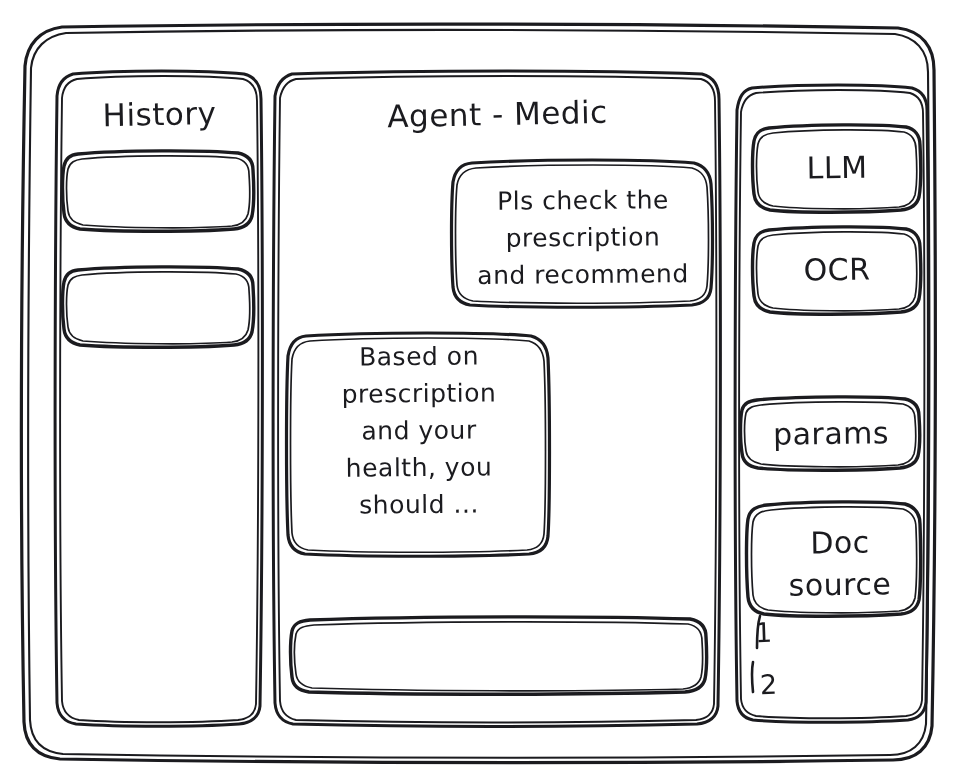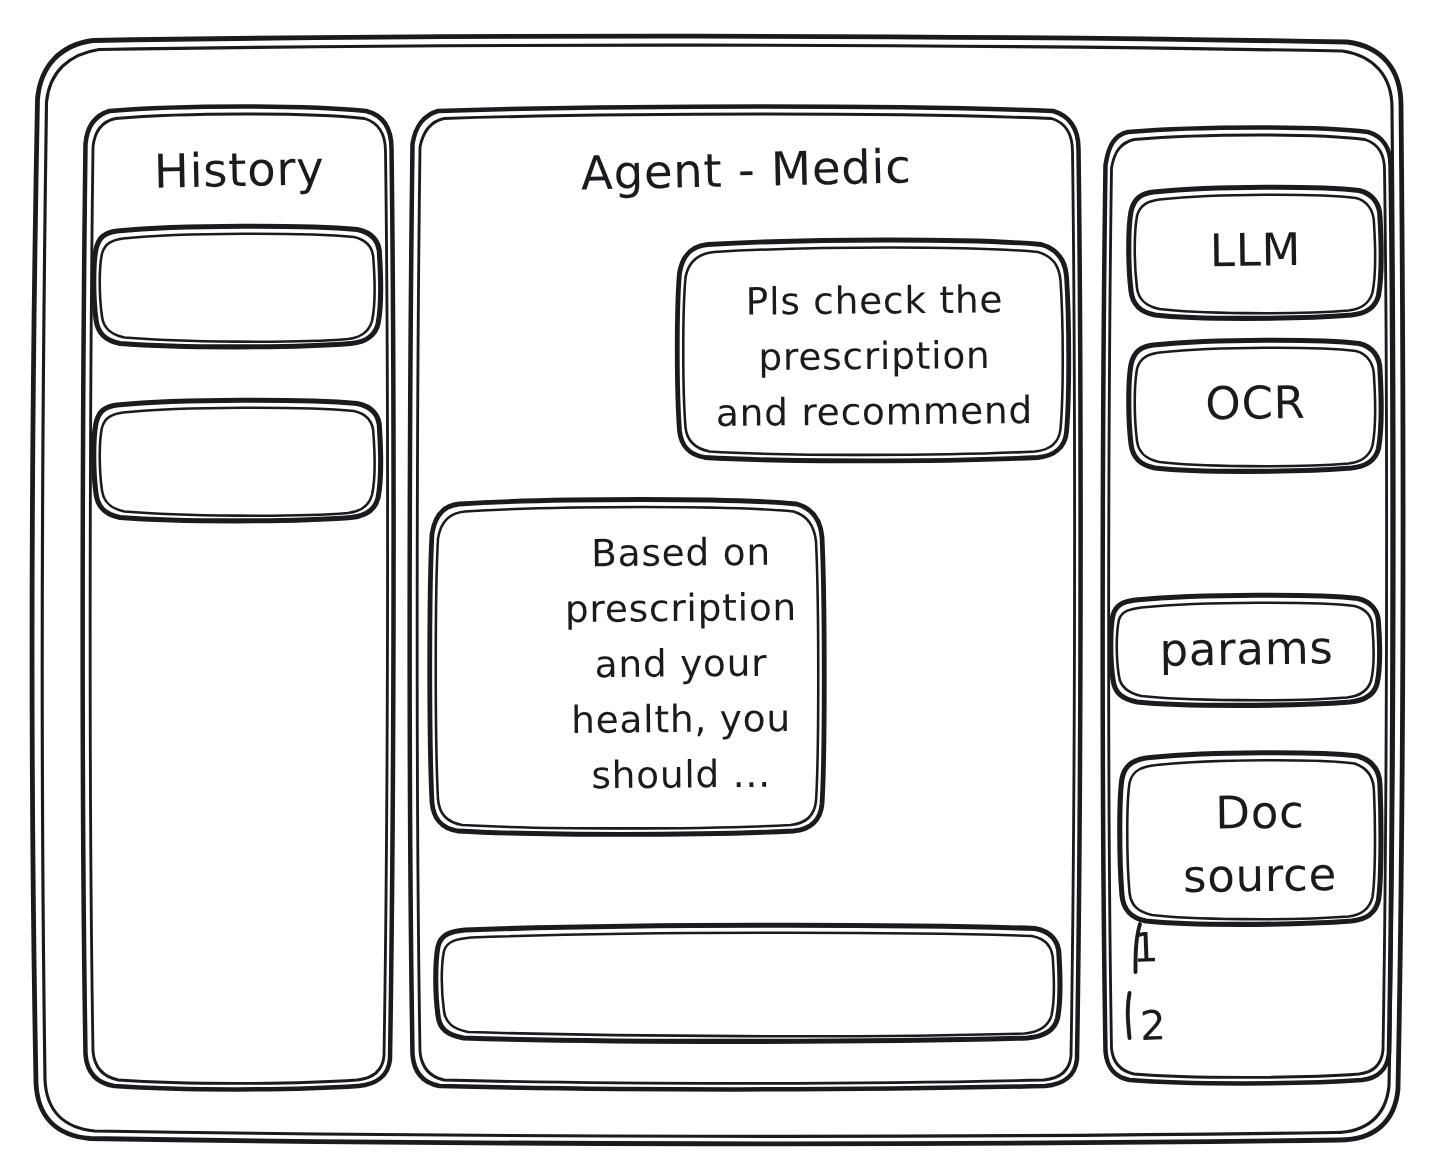--- a/index.html
+++ b/index.html
@@ -265,21 +265,21 @@
   </div>
 
   <div class="txt handwrit panel-title" style="left:276px; top:96px; width:443px;">Agent - Medic</div>
 
   <div class="hit" style="left:453px; top:162px; width:304px; height:145px;">
     <div class="txt handwrit bubble-text" style="left:0px; top:20px; width:260px;">Pls check the</div>
     <div class="txt handwrit bubble-text" style="left:0px; top:57px; width:260px;">prescription</div>
     <div class="txt handwrit bubble-text" style="left:0px; top:94px; width:260px;">and recommend</div>
   </div>
 
-  <div class="hit" style="left:288px; top:334px; width:214px; height:222px;margin-left:35px;">
+  <div class="hit" style="left:288px; top:322px; width:214px; height:222px;">
     <div class="txt handwrit bubble-text" style="left:0px; top:16px; width:262px;">Based on</div>
     <div class="txt handwrit bubble-text" style="left:0px; top:53px; width:262px;">prescription</div>
     <div class="txt handwrit bubble-text" style="left:0px; top:90px; width:262px;">and your</div>
     <div class="txt handwrit bubble-text" style="left:0px; top:127px; width:262px;">health, you</div>
     <div class="txt handwrit bubble-text" style="left:0px; top:164px; width:262px;">should ...</div>
   </div>
 
   <div class="hit" style="left:292px; top:618px; width:414px; height:76px; cursor:text;">
     <span class="txt handwrit" style="left:18px; top:24px; font-size:22px;"></span>
   </div>

